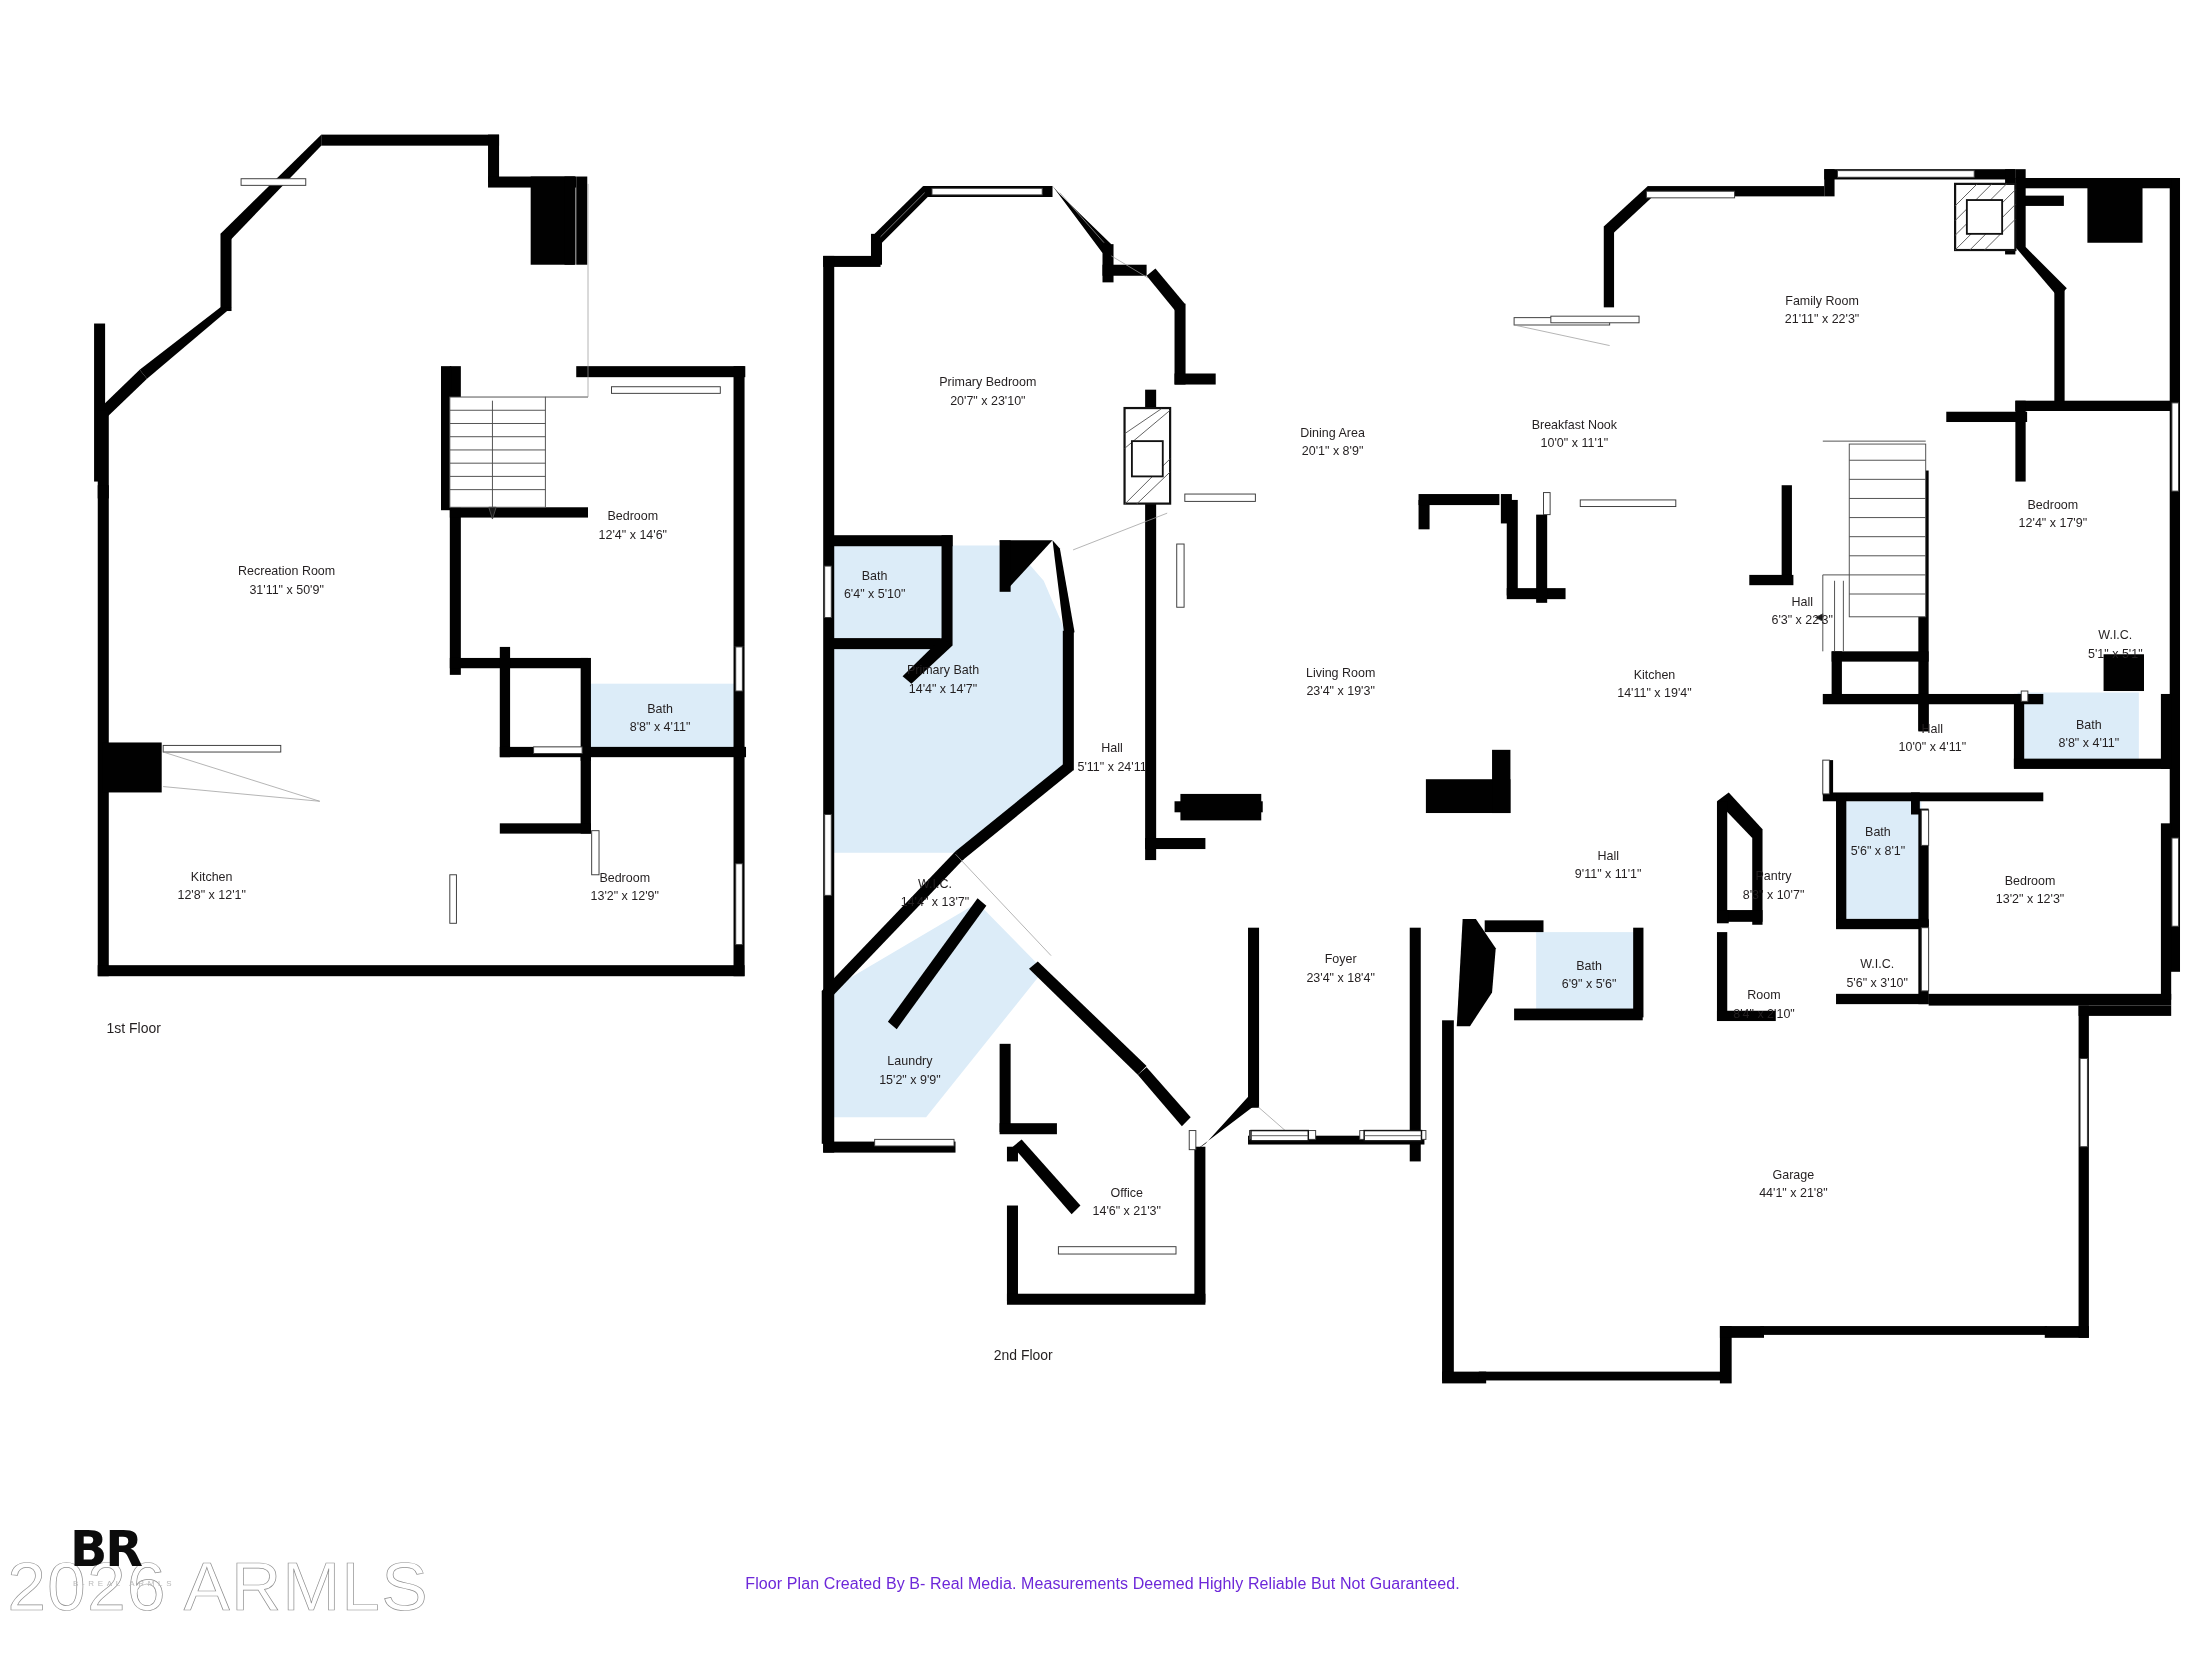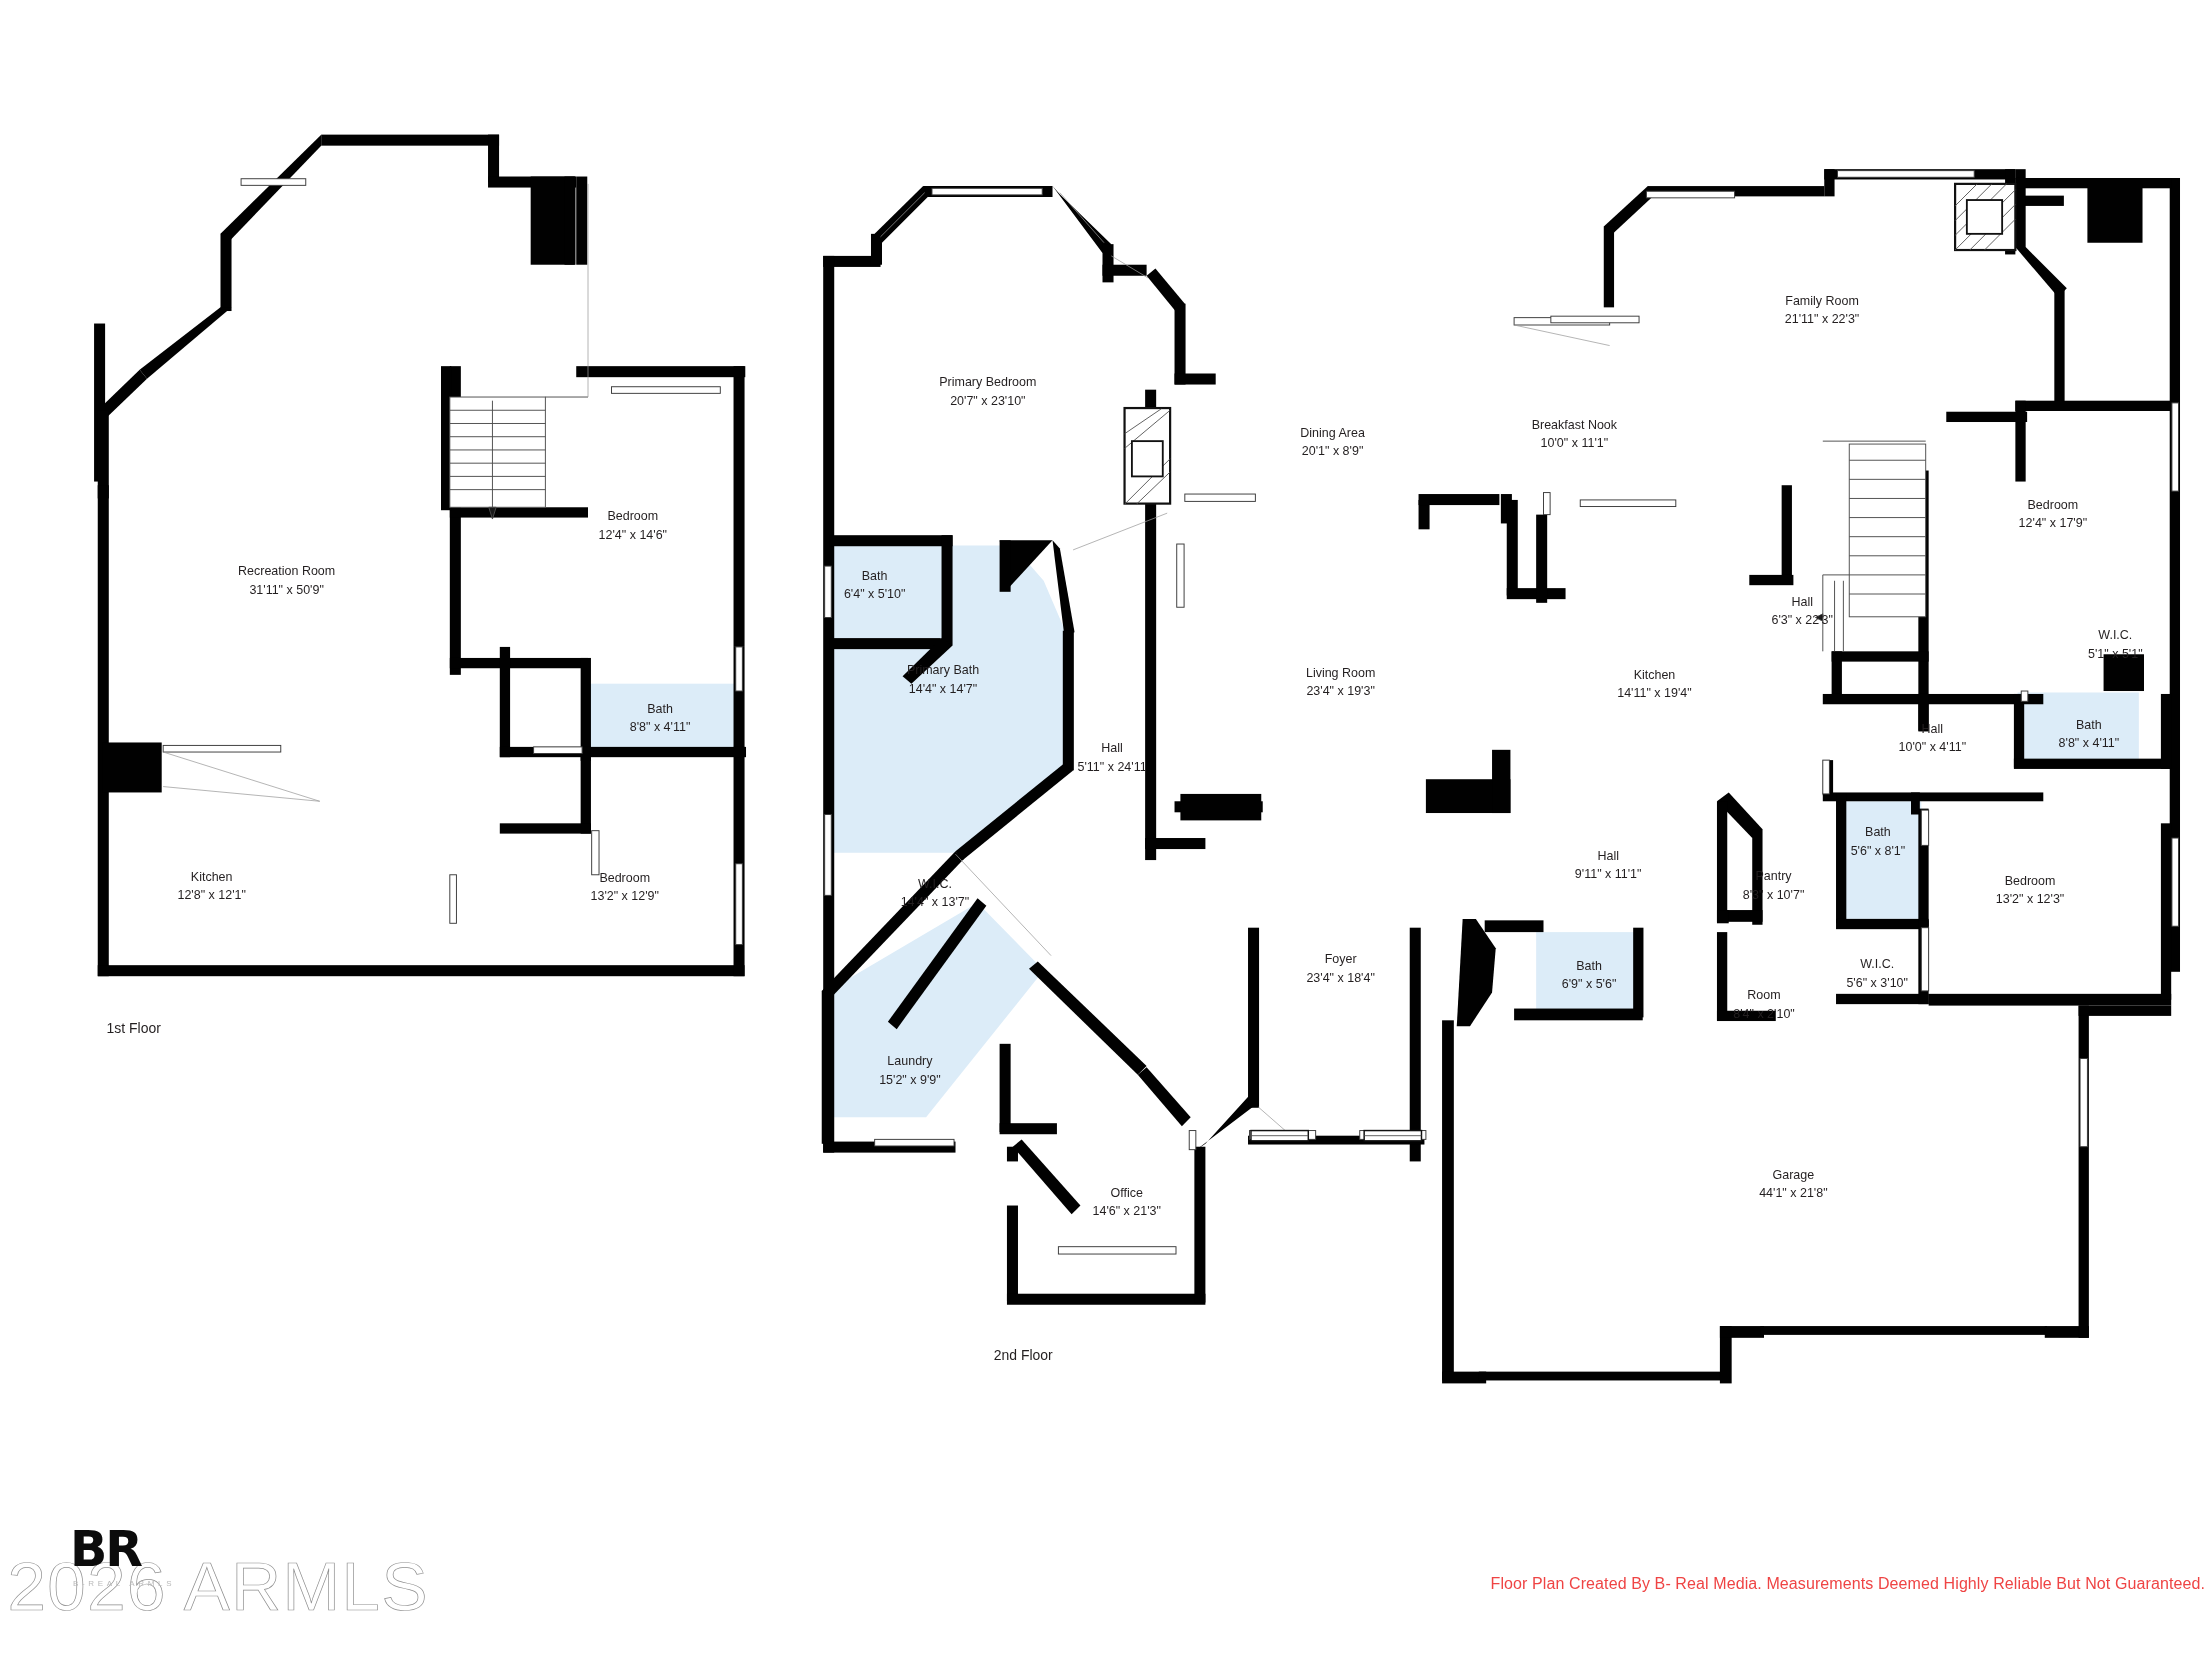--- a/index.html
+++ b/index.html
@@ -50,23 +50,23 @@
   .bathfill { fill: #dcecf8; }
   .stair { fill: none; stroke: #4d4d4d; stroke-width: 1.3; }
   .arrowmark { fill: #1a1a1a; }
 
   
   #footer-note {
     position: absolute;
     left: 0;
     top: 1575px;
     width: 2205px;
-    text-align: right;
+    text-align: center;
     font-size: 16px;
-    color: #ef4444;
+    color: #6d28d9;
     letter-spacing: 0.1px;
   }
 
   
   #brand-block {
     position: absolute;
     left: 70px;
     top: 1525px;
     width: 243px;
     height: 88px;

